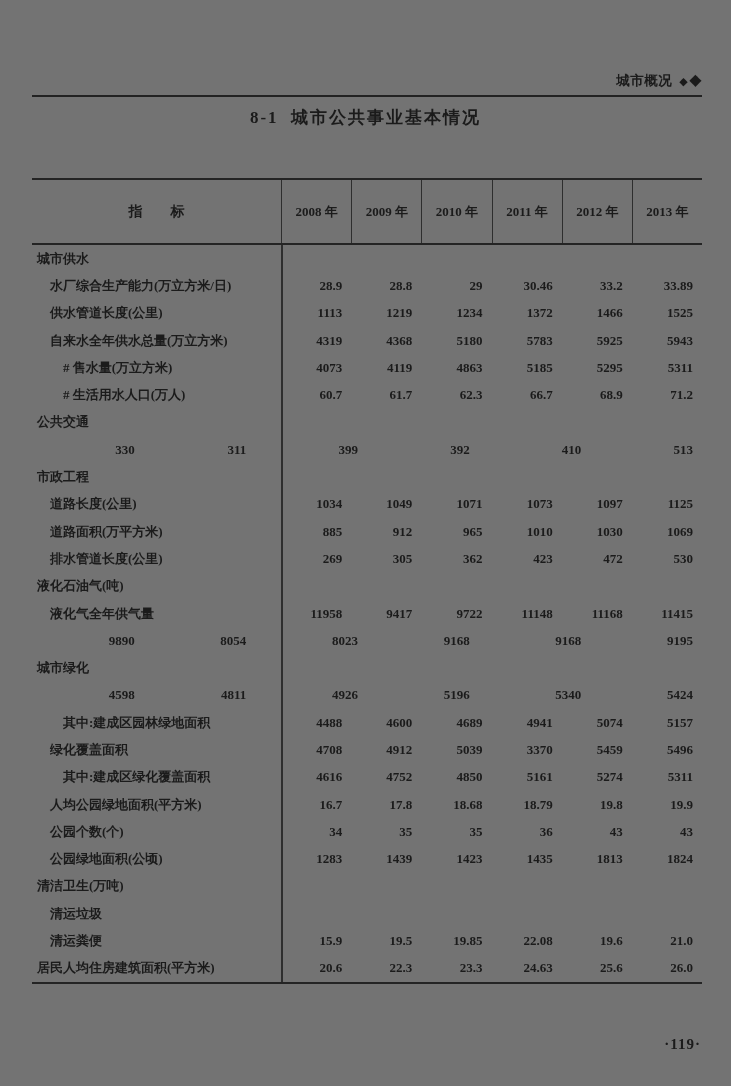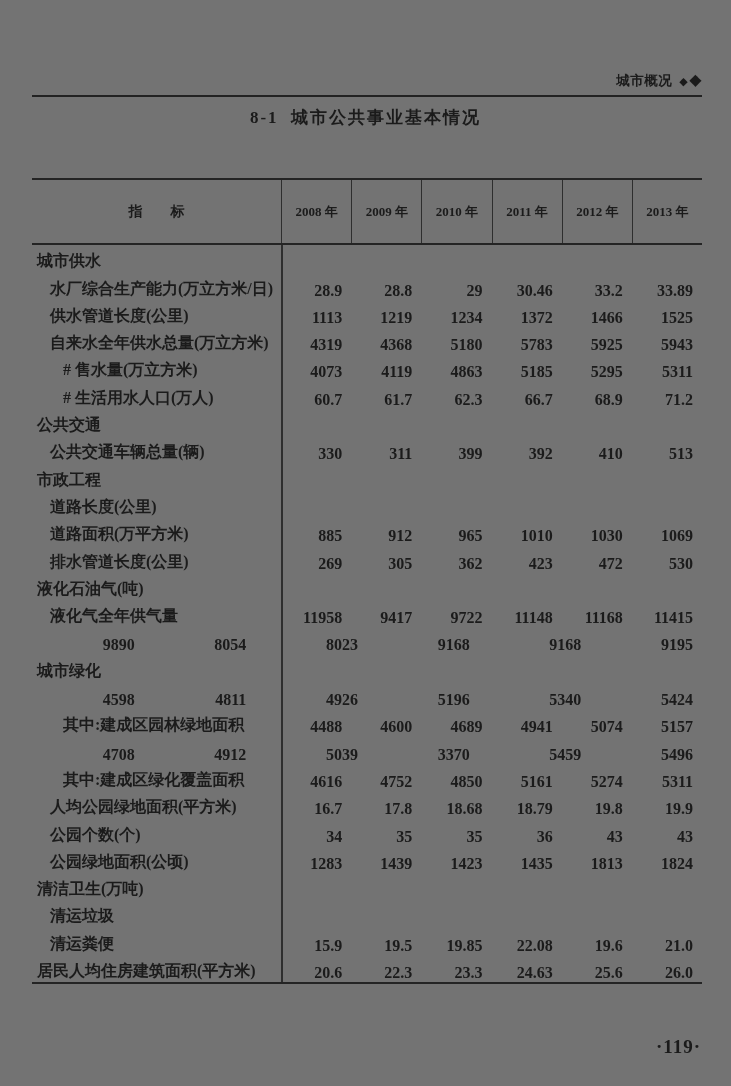--- a/index.html
+++ b/index.html
@@ -71,22 +71,22 @@
     border-bottom: 2px solid #242424;
   }
   .tbody::before {
     content: "";
     position: absolute;
     left: 249px; top: 0; bottom: 0; width: 1.5px;
     background: #2e2e2e;
   }
   .row {
     flex: 1;
-    display: flex; align-items: flex-end;
-    font-size: 16px; font-weight: 600;
+    display: flex; align-items: center;
+    font-size: 13px; font-weight: 600;
   }
   .row-label {
     width: 249px;
     box-sizing: border-box;
     white-space: nowrap;
     overflow: hidden;
   }
   .indent-0 { padding-left: 5px; }
   .indent-1 { padding-left: 18px; }
   .indent-2 { padding-left: 31px; }
@@ -105,21 +105,21 @@
     left: 27px; top: 991px;
     font-size: 12.5px;
     line-height: 1.9;
   }
   .footnote-2 { padding-left: 21px; }
 
   
   .page-num {
     position: absolute;
     right: 30px; top: 1036px;
-    font-size: 19px;
+    font-size: 15px;
     font-weight: bold;
     letter-spacing: 1px;
   }
 </style>
 </head>
 <body>
 
 <div class="page">
 
   <div class="running-head">
@@ -220,21 +220,20 @@
             <div class="cell"></div>
             <div class="cell"></div>
             <div class="cell"></div>
             <div class="cell"></div>
             <div class="cell"></div>
             <div class="cell"></div>
           </div>
   </div>
 
   <div class="row">
-    <div class="row-label indent-1">公共交通车辆总量(辆)</div>
     <div class="row-values">
             <div class="cell">330</div>
             <div class="cell">311</div>
             <div class="cell">399</div>
             <div class="cell">392</div>
             <div class="cell">410</div>
             <div class="cell">513</div>
           </div>
   </div>
 
@@ -245,20 +244,28 @@
             <div class="cell"></div>
             <div class="cell"></div>
             <div class="cell"></div>
             <div class="cell"></div>
             <div class="cell"></div>
           </div>
   </div>
 
   <div class="row">
     <div class="row-label indent-1">道路长度(公里)</div>
+    <div class="row-values">
+            <div class="cell">1034</div>
+            <div class="cell">1049</div>
+            <div class="cell">1071</div>
+            <div class="cell">1073</div>
+            <div class="cell">1097</div>
+            <div class="cell">1125</div>
+          </div>
   </div>
 
   <div class="row">
     <div class="row-label indent-1">道路面积(万平方米)</div>
     <div class="row-values">
             <div class="cell">885</div>
             <div class="cell">912</div>
             <div class="cell">965</div>
             <div class="cell">1010</div>
             <div class="cell">1030</div>
@@ -342,20 +349,21 @@
             <div class="cell">4488</div>
             <div class="cell">4600</div>
             <div class="cell">4689</div>
             <div class="cell">4941</div>
             <div class="cell">5074</div>
             <div class="cell">5157</div>
           </div>
   </div>
 
   <div class="row">
+    <div class="row-label indent-1">绿化覆盖面积</div>
     <div class="row-values">
             <div class="cell">4708</div>
             <div class="cell">4912</div>
             <div class="cell">5039</div>
             <div class="cell">3370</div>
             <div class="cell">5459</div>
             <div class="cell">5496</div>
           </div>
   </div>
 

